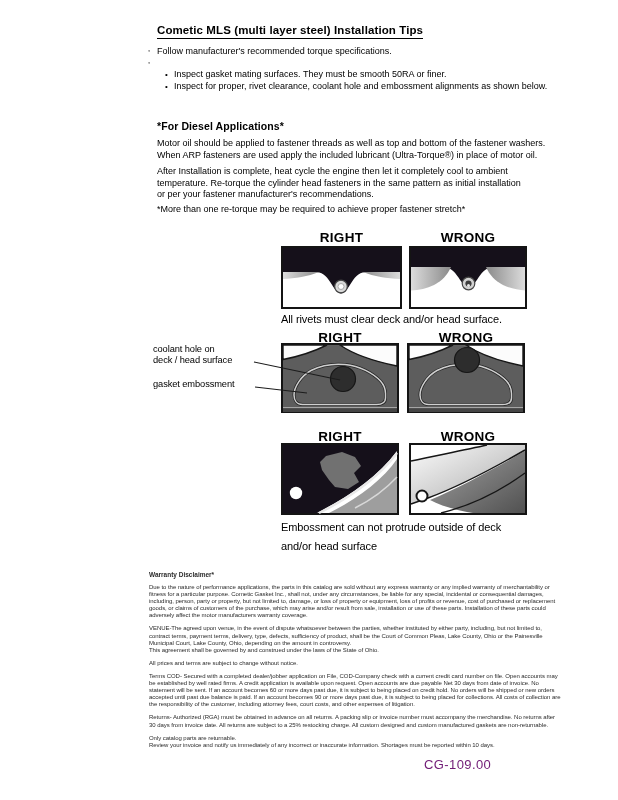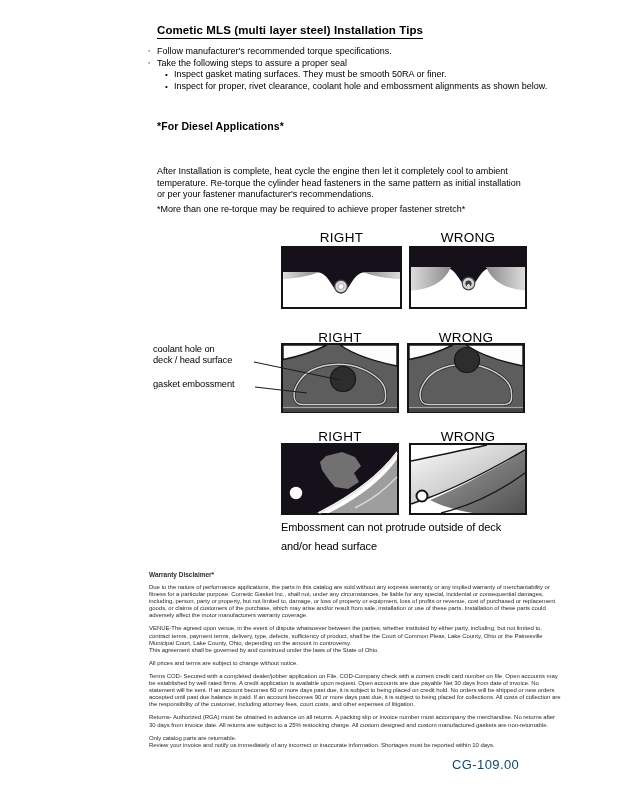--- a/index.html
+++ b/index.html
@@ -19,56 +19,57 @@
     left:113px;top:24px;font-size:11.5px;font-weight:bold;
     border-bottom:1.5px solid #000;padding-bottom:2px;letter-spacing:.1px;
   }
   .bullets{left:104px;top:46px;font-size:9px;line-height:11.6px;}
   .b-row{display:flex;}
   .b-row.sub{margin-left:17px;}
   .b-mark{width:9px;flex:0 0 9px;font-size:8px;}
   .b-mark.open{font-size:7px;position:relative;top:-1px;}
   .diesel-heading{left:113px;top:120px;font-size:10.5px;font-weight:bold;letter-spacing:.1px;}
   .body-para{left:113px;width:440px;font-size:9px;line-height:11.7px;white-space:pre-line;}
-  .fig-label{font-size:13.5px;font-weight:normal;text-align:center;letter-spacing:.3px;}
+  .fig-label{font-size:13.5px;font-weight:bold;text-align:center;letter-spacing:.3px;}
   .fig-caption{font-size:11px;letter-spacing:-.1px;white-space:pre-line;}
   .callout{font-size:9.3px;line-height:11px;white-space:pre-line;letter-spacing:-.1px;}
   .panel{display:block;}
   .warranty{left:105px;top:571px;width:412px;color:var(--warranty-ink);}
   .warranty h6{font-size:6.5px;font-weight:bold;margin-bottom:6px;}
   .warranty p{font-size:6px;line-height:7.1px;margin-bottom:6px;white-space:pre-line;letter-spacing:-.05px;}
-  .footer-code{left:408px;top:757px;font-size:13px;letter-spacing:.4px;color:#0c4a6e;}
+  .footer-code{left:380px;top:757px;font-size:13px;letter-spacing:.4px;color:#701a75;}
 </style>
 </head>
 <body>
 
 <div class="page">
 
   <div class="abs main-title">Cometic MLS (multi layer steel) Installation Tips</div>
 
   <div class="abs bullets">
     <div class="b-row">
       <span class="b-mark open">◦</span>
       <span>Follow manufacturer's recommended torque specifications.</span>
     </div>
     <div class="b-row">
       <span class="b-mark open">◦</span>
-      <span>Take the following steps to assure a proper seal</span>
     </div>
     <div class="b-row sub">
       <span class="b-mark">•</span>
       <span>Inspect gasket mating surfaces.  They must be smooth 50RA or finer.</span>
     </div>
     <div class="b-row sub">
       <span class="b-mark">•</span>
       <span>Inspect for proper, rivet clearance, coolant hole and embossment alignments as shown below.</span>
     </div>
   </div>
 
   <div class="abs diesel-heading">*For Diesel Applications*</div>
+  <div class="abs body-para" style="top:138px">Motor oil should be applied to fastener threads as well as top and bottom of the fastener washers.
+When ARP fasteners are used apply the included lubricant (Ultra-Torque®) in place of motor oil.</div>
   <div class="abs body-para" style="top:166px">After Installation is complete, heat cycle the engine then let it completely cool to ambient
 temperature. Re-torque the cylinder head fasteners in the same pattern as initial installation
 or per your fastener manufacturer's recommendations.</div>
   <div class="abs body-para" style="top:204px">*More than one re-torque may be required to achieve proper fastener stretch*</div>
 
   <div class="abs fig-label" style="left:237px;top:230px;width:121px">RIGHT</div>
   <div class="abs fig-label" style="left:365px;top:230px;width:118px">WRONG</div>
 
   <svg class="abs panel" style="left:237px;top:246px" width="121" height="63" viewBox="0 0 121 63">
     <defs>
@@ -92,20 +93,21 @@
   <svg class="abs panel" style="left:365px;top:246px" width="118" height="63" viewBox="0 0 118 63">
     <rect x="1" y="1" width="116" height="61" fill="#ffffff" stroke="#141414" stroke-width="2"></rect>
     <path d="M2 2 H116 V21 H86 C78 21 74 25 69.5 31.5 C65.5 37.5 63 41.5 59.5 41.5 C56 41.5 53.5 37.5 49.5 31.5 C45 25 41 21 33 21 H2 Z" fill="var(--fig-black)"></path>
     <path d="M2 21 H42 C39 28 33 35 25 39 C18 42.5 10 44 2 44.5 Z" fill="url(#w1L)"></path>
     <path d="M116 21 H77 C80 28 86 35 94 39 C101 42.5 109 44 116 44.5 Z" fill="url(#w1R)"></path>
     <circle cx="59.5" cy="37.5" r="6.3" fill="#d2d2d2" stroke="#454545" stroke-width="1.2"></circle>
     <circle cx="59.5" cy="37.5" r="3.1" fill="#3d3d3d"></circle>
     <circle cx="59.5" cy="39.4" r="1.5" fill="#e9e9e9"></circle>
   </svg>
 
+  <div class="abs fig-caption" style="left:237px;top:313px">All rivets must clear deck and/or head surface.</div>
 
   <div class="abs fig-label" style="left:237px;top:330px;width:118px">RIGHT</div>
   <div class="abs fig-label" style="left:363px;top:330px;width:118px">WRONG</div>
 
   <div class="abs callout" style="left:109px;top:344px;width:100px">coolant hole on
 deck / head surface</div>
   <div class="abs callout" style="left:109px;top:379px;width:100px">gasket embossment</div>
 
   <svg class="abs panel" style="left:237px;top:343px" width="118" height="70" viewBox="0 0 118 70">
     <rect x="1" y="1" width="116" height="68" fill="var(--fig-gray)" stroke="#141414" stroke-width="2"></rect>

